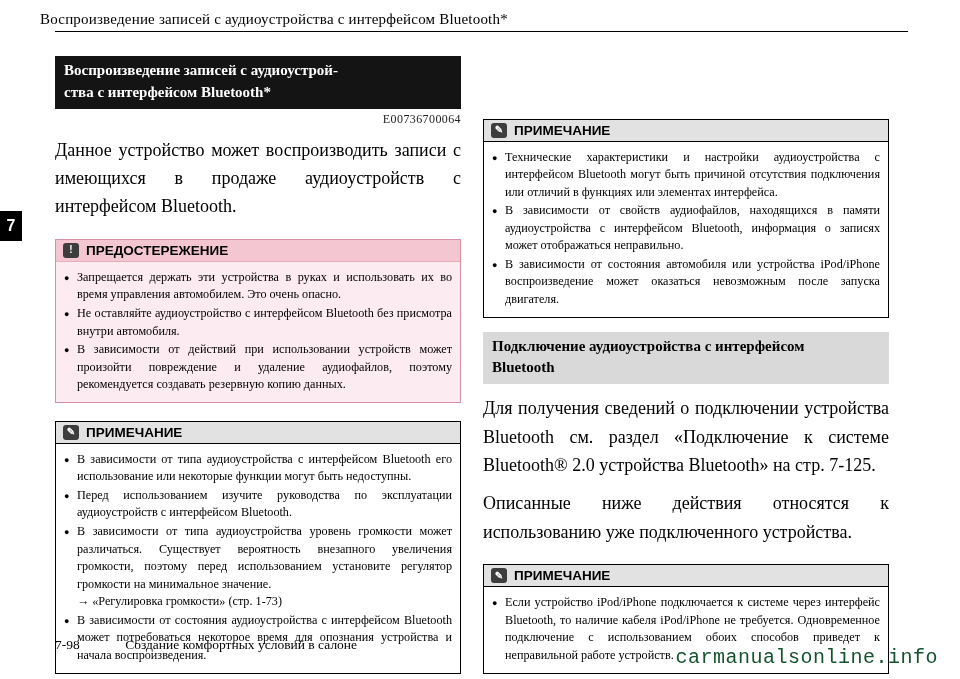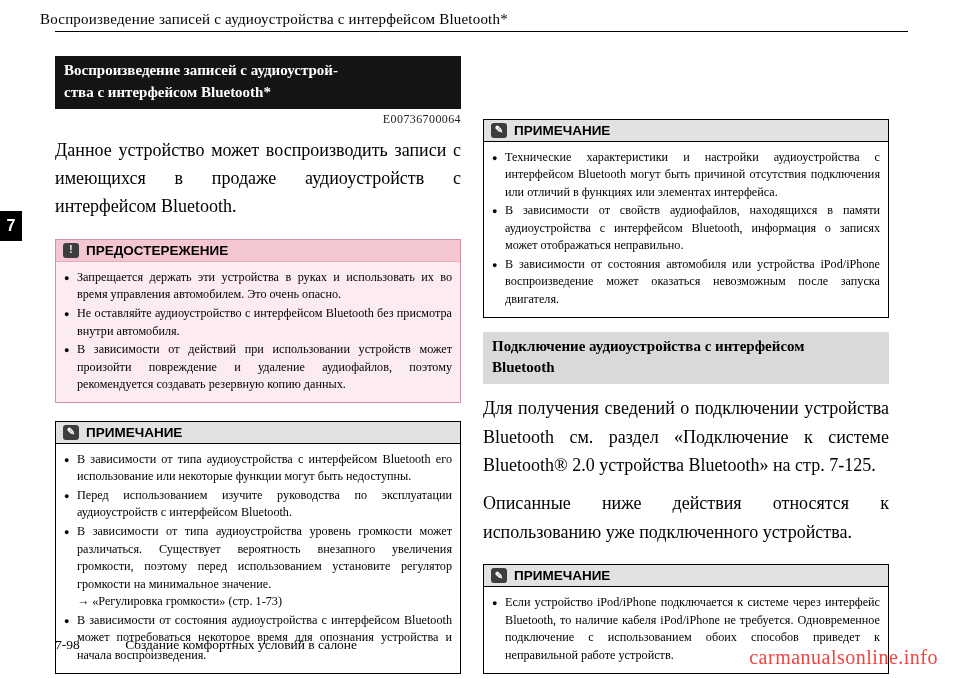--- a/index.html
+++ b/index.html
@@ -41,22 +41,22 @@
                    text-align:justify; margin-top:1px; }
   .bullet { position:absolute; left:0; top:2px; font-size:9px; line-height:15px; }
   .ref-line { text-align:left; }
 
   .section-title { background:#d9d9d9; font-weight:bold; font-size:15px; line-height:1.45;
                    padding:4px 21px 5px 9px; margin-top:14px; }
 
   .footer { position:absolute; left:55px; top:637px; font-size:13.5px; }
   .footer .page-num { display:inline-block; margin-right:42px; }
 
-  .watermark { position:absolute; right:22px; top:646px; font-family:Liberation Serif, serif;
-               font-size:20px; color:#ef4444; letter-spacing:0.5px; }
+  .watermark { position:absolute; right:22px; top:646px; font-family:Liberation Mono, monospace;
+               font-size:20px; color:#14532d; letter-spacing:0.5px; }
 </style>
 </head>
 <body>
 
 <div class="page">
 
   <div class="running-header">Воспроизведение записей с аудиоустройства с интерфейсом Bluetooth*</div>
   <div class="header-rule"></div>
   <div class="chapter-tab">7</div>
 

